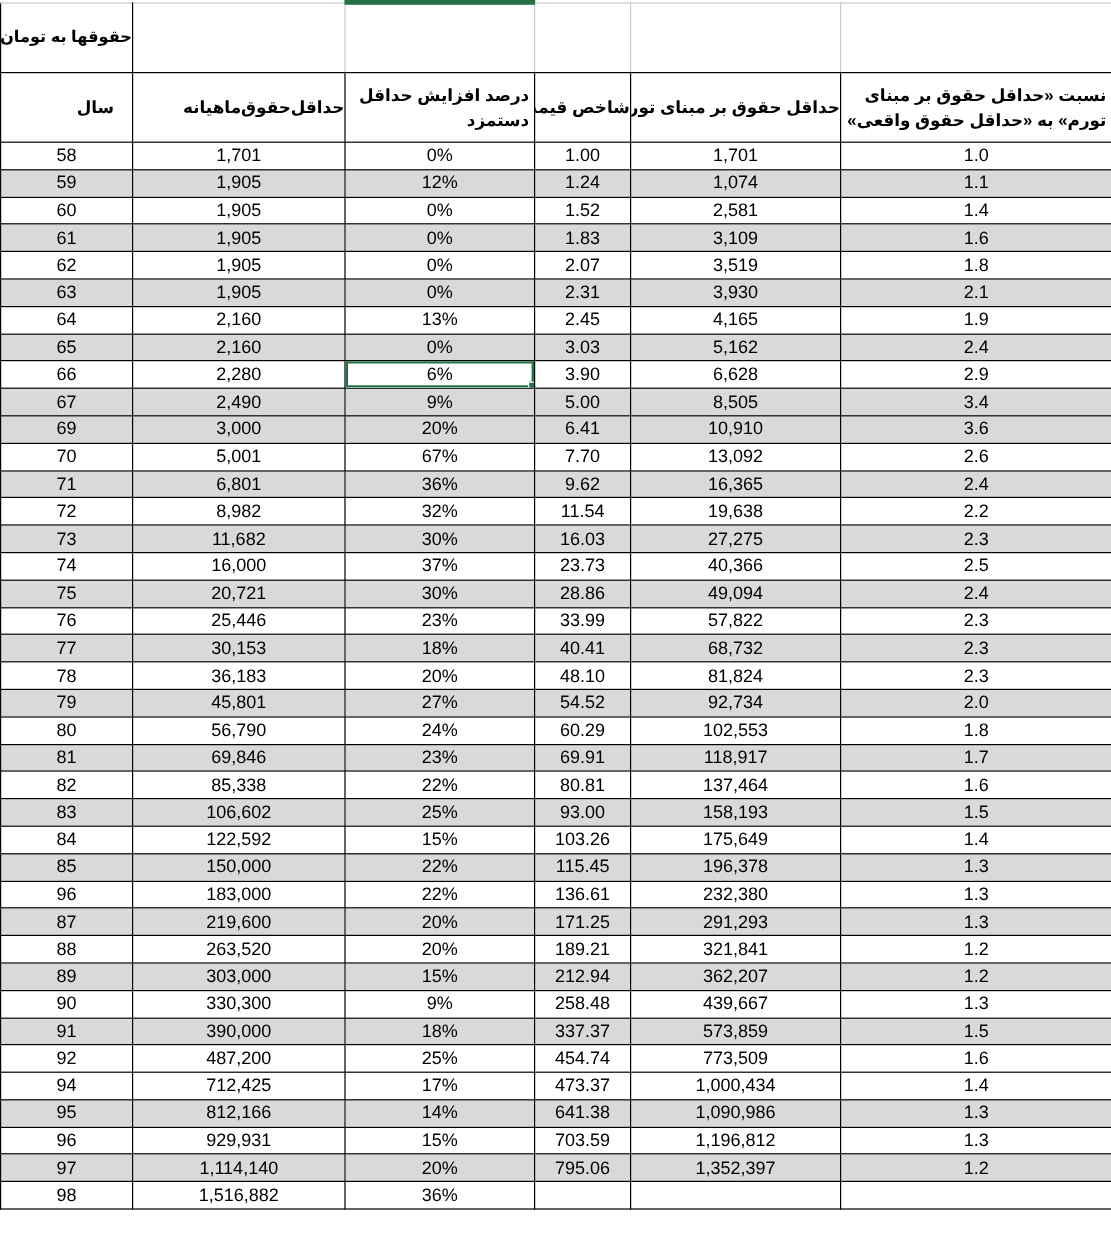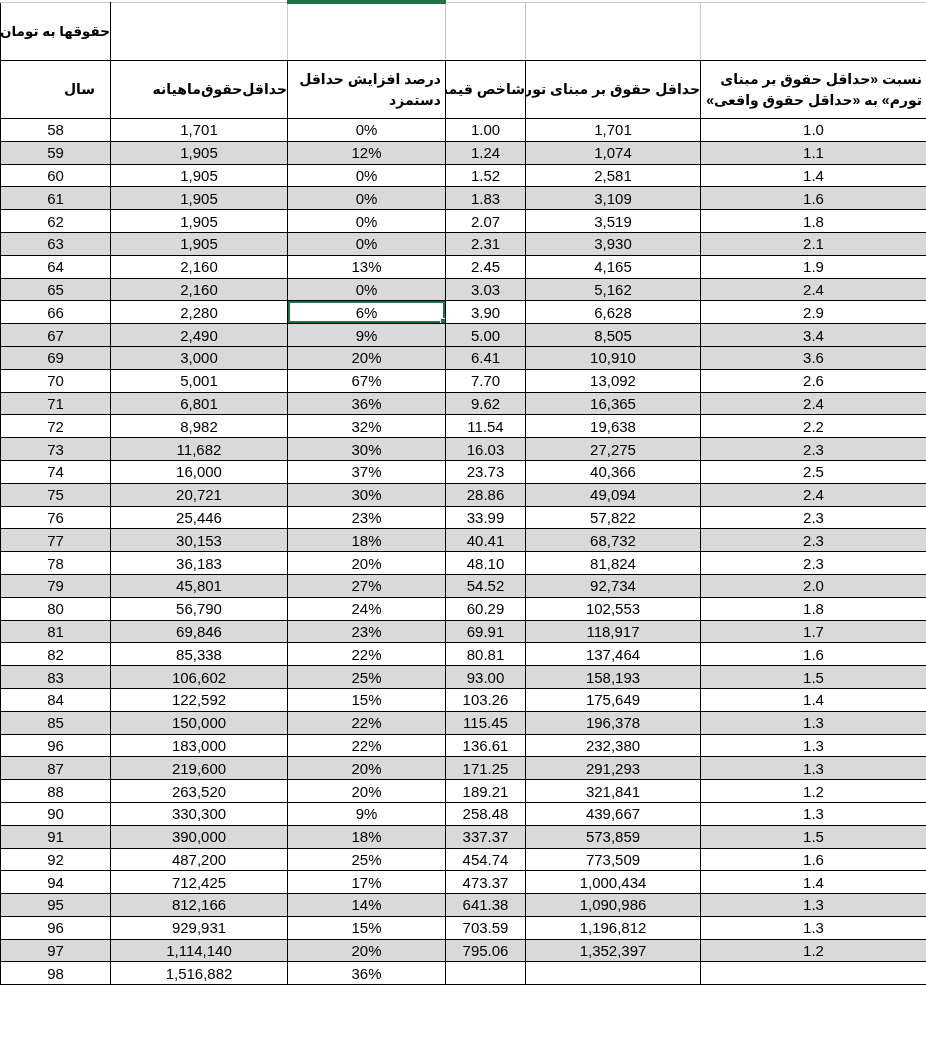--- a/index.html
+++ b/index.html
@@ -318,20 +318,28 @@
           <td>1.3</td>
         </tr>
         <tr>
           <td>88</td>
           <td>263,520</td>
           <td>20%</td>
           <td>189.21</td>
           <td>321,841</td>
           <td>1.2</td>
         </tr>
+        <tr class="stripe">
+          <td>89</td>
+          <td>303,000</td>
+          <td>15%</td>
+          <td>212.94</td>
+          <td>362,207</td>
+          <td>1.2</td>
+        </tr>
         <tr>
           <td>90</td>
           <td>330,300</td>
           <td>9%</td>
           <td>258.48</td>
           <td>439,667</td>
           <td>1.3</td>
         </tr>
         <tr class="stripe">
           <td>91</td>

